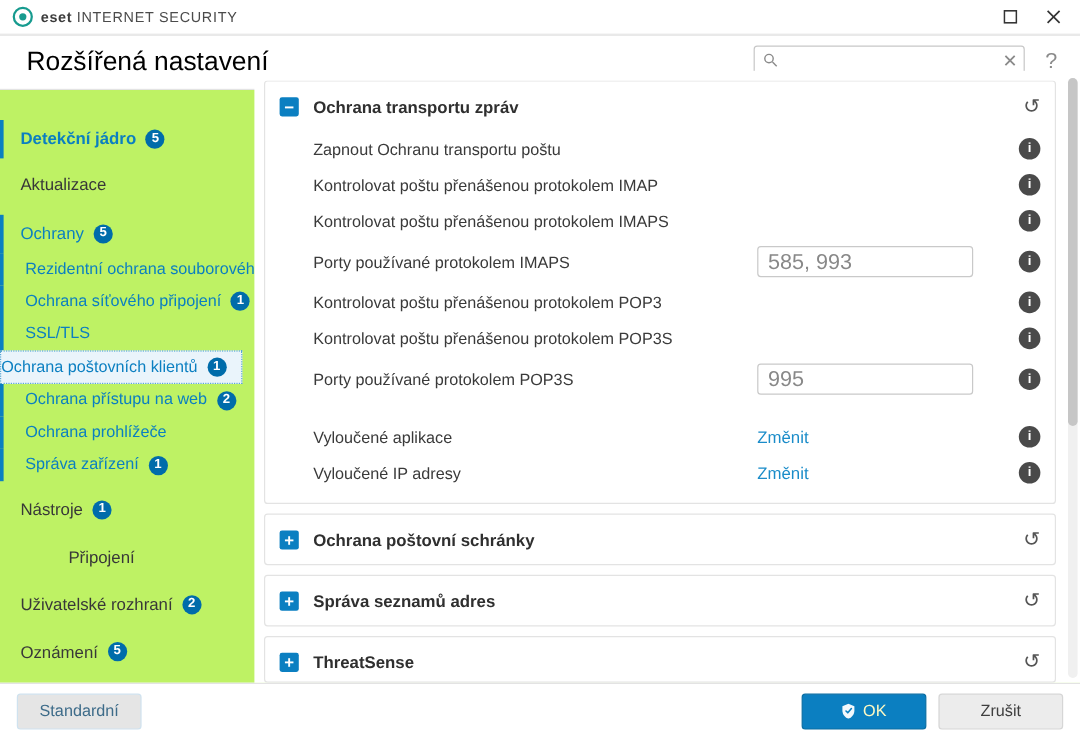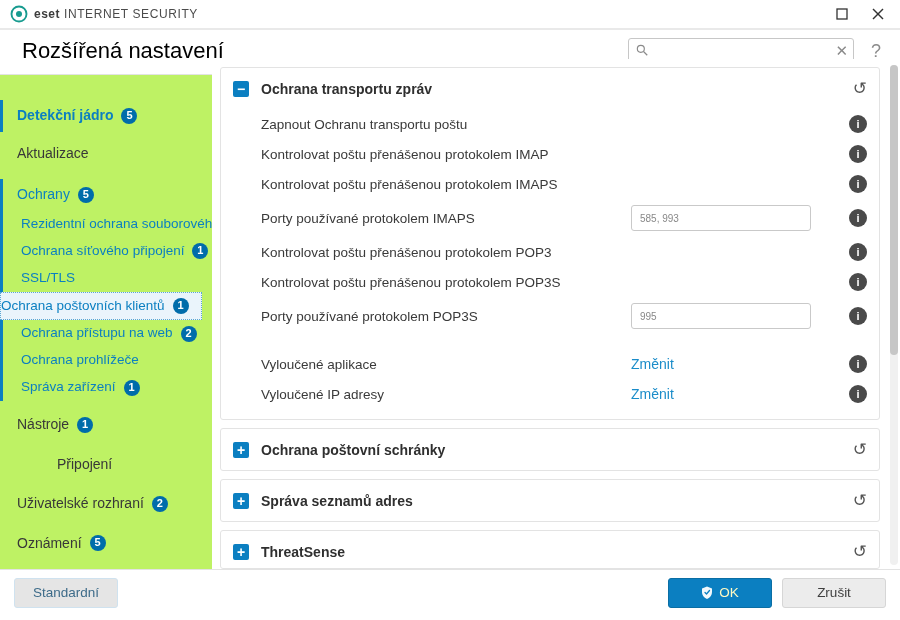--- a/index.html
+++ b/index.html
@@ -192,21 +192,21 @@
   }
   .toggle::after {
     content:""; position:absolute; right:2px; top:2px;
     width:14px; height:14px; border-radius:50%;
     background:#fff;
   }
 
   .text-input {
     width:180px; height:26px;
     border:1px solid #c9c9c9; border-radius:3px;
-    padding:0 8px; font-size:10px; color:#888;
+    padding:0 8px; font-size:18px; color:#888;
   }
 
   .link-btn { color: var(--link); font-size:14px; cursor:pointer;}
 
   
   .fake-scroll {
     position:absolute; right:2px; top:6px; bottom:4px; width:8px;
     background:#f0f0f0; border-radius:4px;
   }
   .fake-scroll .thumb {

